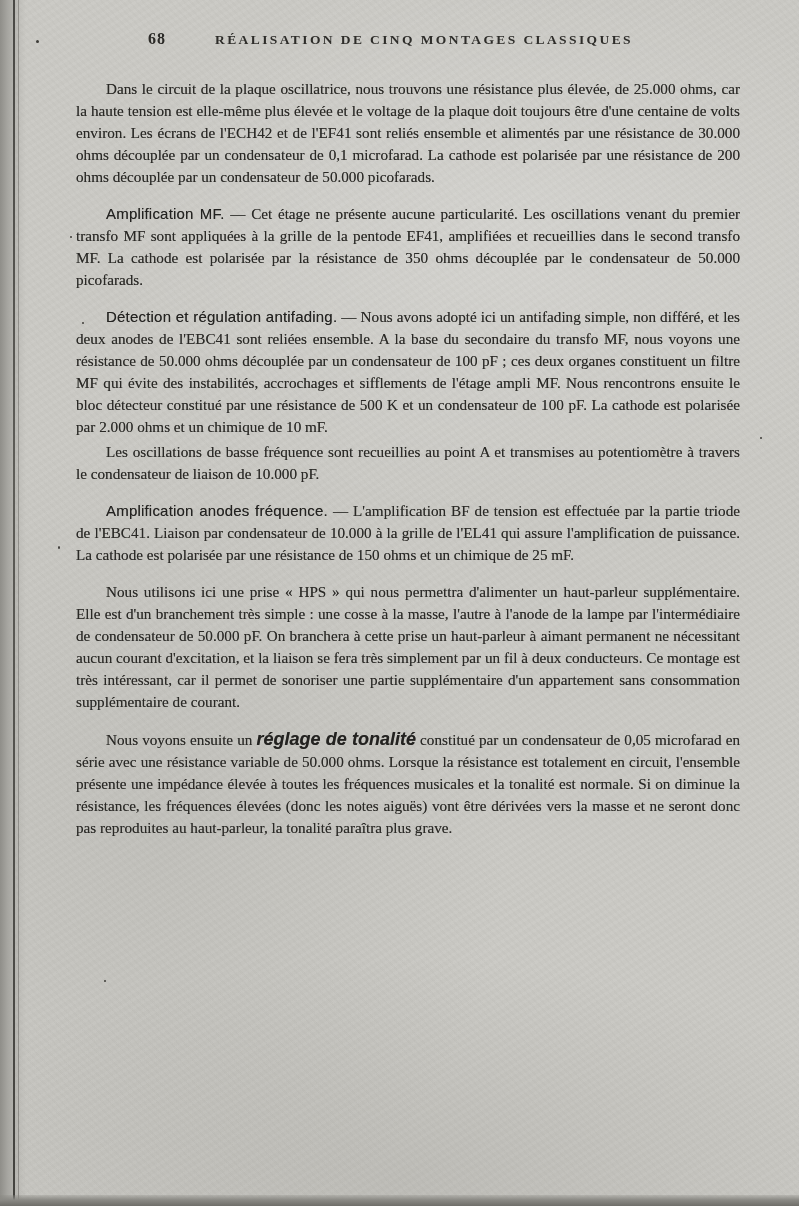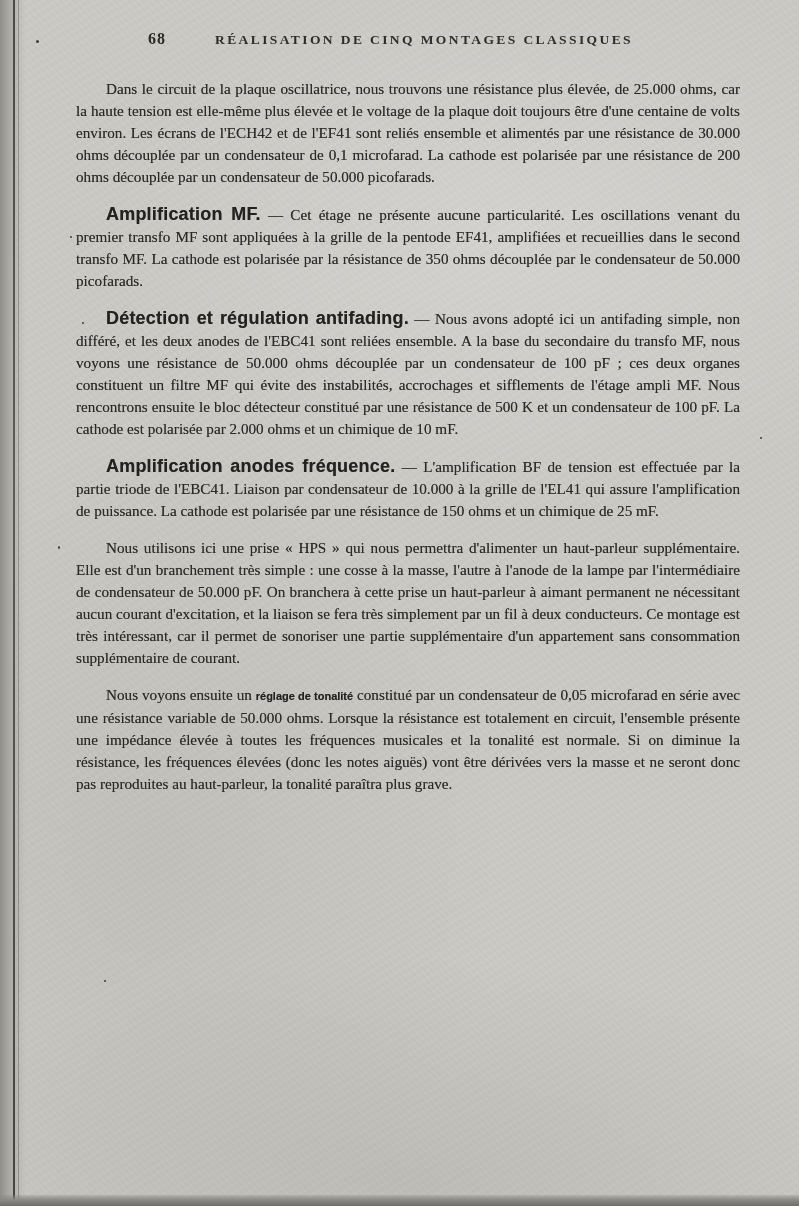--- a/index.html
+++ b/index.html
@@ -60,25 +60,25 @@
     text-align:justify;
     color:#2a2926;
     text-shadow:0 0 0.4px rgba(42,41,38,0.55);
     margin-top:14px;
   }
   .para{margin:0 0 0 0;text-indent:30px;}
   .para + .para{margin-top:3px;}
   .para.sect{margin-top:15px;}
   .run-head{
     font-family:"Liberation Sans", sans-serif;
-    font-weight:bold;font-size:18px;letter-spacing:0.2px;color:#232220;
+    font-weight:normal;font-size:15px;letter-spacing:0.2px;color:#232220;
   }
   .inline-bold{
     font-family:"Liberation Sans", sans-serif;
-    font-weight:bold;font-size:11px;color:#232220;
+    font-weight:bold;font-size:18px;color:#232220;font-style:italic;
   }
 </style>
 </head>
 <body>
 
 <div class="scan">
 
   <div class="gutter"></div>
   <div class="gutter-line"></div>
   <div class="gutter-line2"></div>
@@ -96,20 +96,21 @@
   </div>
 
   <div class="textblock">
 
     <p class="para"><span>Dans le circuit de la plaque oscillatrice, nous trouvons une résistance plus élevée, de 25.000 ohms, car la haute tension est elle-même plus élevée et le voltage de la plaque doit toujours être d'une centaine de volts environ. Les écrans de l'ECH42 et de l'EF41 sont reliés ensemble et alimentés par une résistance de 30.000 ohms découplée par un condensateur de 0,1 microfarad. La cathode est polarisée par une résistance de 200 ohms découplée par un condensateur de 50.000 picofarads.</span></p>
 
     <p class="para sect"><span class="run-head">Amplification MF.</span><span> — </span><span>Cet étage ne présente aucune particularité. Les oscillations venant du premier transfo MF sont appliquées à la grille de la pentode EF41, amplifiées et recueillies dans le second transfo MF. La cathode est polarisée par la résistance de 350 ohms découplée par le condensateur de 50.000 picofarads.</span></p>
 
     <p class="para sect"><span class="run-head">Détection et régulation antifading.</span><span> — </span><span>Nous avons adopté ici un antifading simple, non différé, et les deux anodes de l'EBC41 sont reliées ensemble. A la base du secondaire du transfo MF, nous voyons une résistance de 50.000 ohms découplée par un condensateur de 100 pF ; ces deux organes constituent un filtre MF qui évite des instabilités, accrochages et sifflements de l'étage ampli MF. Nous rencontrons ensuite le bloc détecteur constitué par une résistance de 500 K et un condensateur de 100 pF. La cathode est polarisée par 2.000 ohms et un chimique de 10 mF.</span></p>
 
+    <p class="para"><span>Les oscillations de basse fréquence sont recueillies au point A et transmises au potentiomètre à travers le condensateur de liaison de 10.000 pF.</span></p>
 
     <p class="para sect"><span class="run-head">Amplification anodes fréquence.</span><span> — </span><span>L'amplification BF de tension est effectuée par la partie triode de l'EBC41. Liaison par condensateur de 10.000 à la grille de l'EL41 qui assure l'amplification de puissance. La cathode est polarisée par une résistance de 150 ohms et un chimique de 25 mF.</span></p>
 
     <p class="para sect"><span>Nous utilisons ici une prise « HPS » qui nous permettra d'alimenter un haut-parleur supplémentaire. Elle est d'un branchement très simple : une cosse à la masse, l'autre à l'anode de la lampe par l'intermédiaire de condensateur de 50.000 pF. On branchera à cette prise un haut-parleur à aimant permanent ne nécessitant aucun courant d'excitation, et la liaison se fera très simplement par un fil à deux conducteurs. Ce montage est très intéressant, car il permet de sonoriser une partie supplémentaire d'un appartement sans consommation supplémentaire de courant.</span></p>
 
     <p class="para sect"><span>Nous voyons ensuite un </span><span class="inline-bold">réglage de tonalité</span><span> constitué par un condensateur de 0,05 microfarad en série avec une résistance variable de 50.000 ohms. Lorsque la résistance est totalement en circuit, l'ensemble présente une impédance élevée à toutes les fréquences musicales et la tonalité est normale. Si on diminue la résistance, les fréquences élevées (donc les notes aiguës) vont être dérivées vers la masse et ne seront donc pas reproduites au haut-parleur, la tonalité paraîtra plus grave.</span></p>
 
 
   </div>
 </div>

